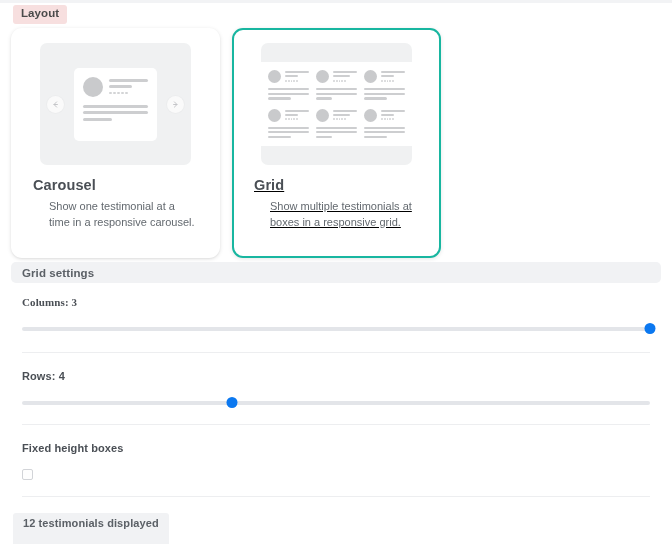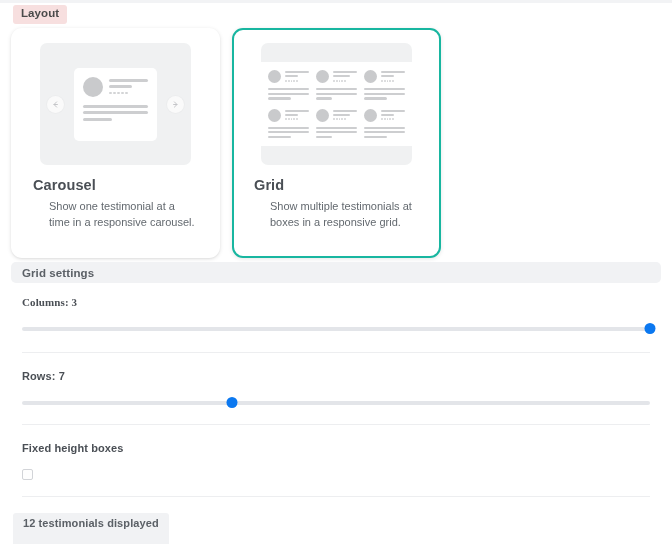--- a/index.html
+++ b/index.html
@@ -283,21 +283,21 @@
             <path d="M3.4 1.9 L6 4.5 L3.4 7.1" fill="none" stroke="#c4c5c8" stroke-width="1" stroke-linecap="round" stroke-linejoin="round"></path>
             <path d="M2.6 4.5 L6 4.5" fill="none" stroke="#c4c5c8" stroke-width="1" stroke-linecap="round"></path>
           </svg>
         </div>
 
       </div>
       <div class="card-title">Carousel</div>
       <div class="card-desc">Show one testimonial at a time in a responsive carousel.</div>
     </div>
 
-    <div class="card selected" style="border-color: rgb(24, 182, 160);">
+    <div class="card selected" style="border-color: rgb(24, 182, 160); text-decoration: underline;">
       <div class="preview-grid">
         <div class="grid-sheet">
           <div class="grid-rows">
 
             <div class="grid-row">
               <div class="grid-cell">
                 <div class="gc-head">
                   <div class="gc-avatar"></div>
                   <div class="gc-head-lines">
                     <div class="gln w100"></div>
@@ -443,21 +443,21 @@
   <div class="field" style="top:296px;font-family:Liberation Serif, serif;">
     <div class="field-label">Columns: 3</div>
     <div class="slider-wrap">
       <div class="slider-track"></div>
       <div class="slider-thumb" id="columns-thumb" style="left: 100%;"></div>
     </div>
   </div>
   <div class="divider" style="top:352px;"></div>
 
   <div class="field" style="top:370px;">
-    <div class="field-label">Rows: 7</div>
+    <div class="field-label">Rows: 4</div>
     <div class="slider-wrap">
       <div class="slider-track"></div>
       <div class="slider-thumb" id="rows-thumb" style="left: 33.5%;"></div>
     </div>
   </div>
   <div class="divider" style="top:424px;"></div>
 
   <div class="field" style="top:442px;">
     <div class="field-label">Fixed height boxes</div>
     <div class="checkbox-box" id="fixed-height-checkbox"></div>

